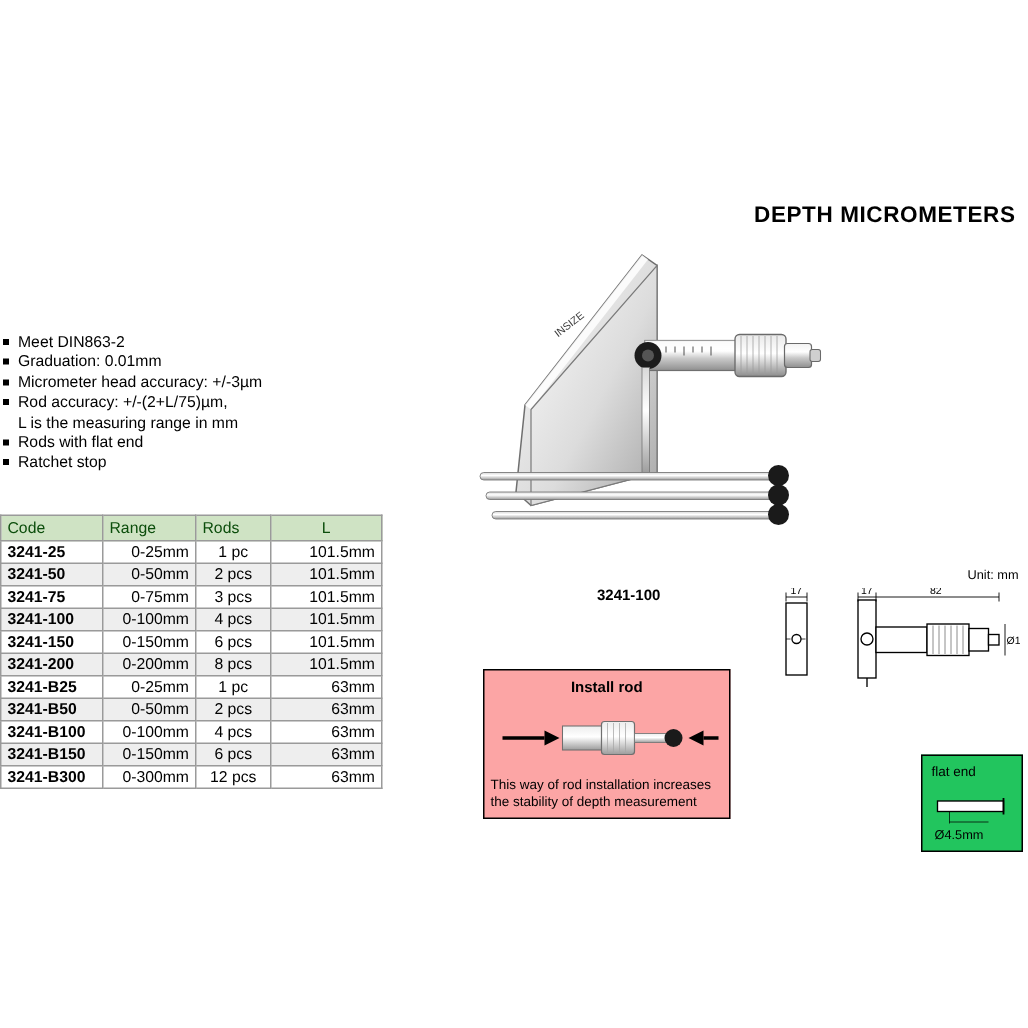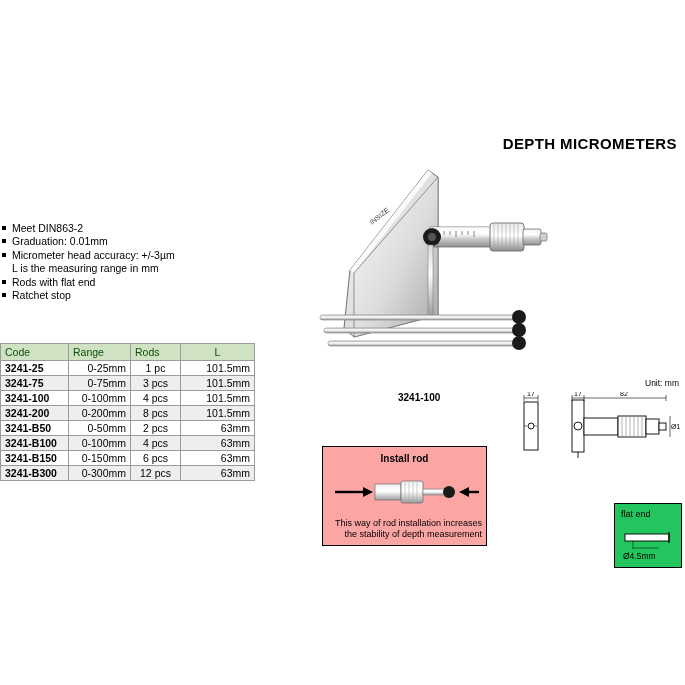--- a/index.html
+++ b/index.html
@@ -61,21 +61,21 @@
   
   #install-box{
     left:322px;top:446px;width:163px;height:98px;
     border:1px solid #000;background:#fca5a5;
   }
   #install-title{
     position:absolute;left:0;right:0;top:6px;text-align:center;
     font-size:10px;font-weight:bold;
   }
   #install-note{
-    position:absolute;left:4px;right:4px;bottom:5px;text-align:right;
+    position:absolute;left:4px;right:4px;bottom:5px;text-align:left;
     font-size:9px;line-height:11px;
   }
 
   
   #unit-label{left:645px;top:378px;font-size:8.5px;}
 
   
   #dim-drawing{left:520px;top:392px;width:160px;height:70px;}
   #flatend-box{
     left:614px;top:503px;width:66px;height:63px;
@@ -97,20 +97,24 @@
   </div>
   <div class="feat">
     <span class="bullet"></span>
     <span>Graduation: 0.01mm</span>
   </div>
   <div class="feat">
     <span class="bullet"></span>
     <span>Micrometer head accuracy: +/-3µm</span>
   </div>
   <div class="feat">
+    <span class="bullet"></span>
+    <span>Rod accuracy: +/-(2+L/75)µm,</span>
+  </div>
+  <div class="feat">
     <span>L is the measuring range in mm</span>
   </div>
   <div class="feat">
     <span class="bullet"></span>
     <span>Rods with flat end</span>
   </div>
   <div class="feat">
     <span class="bullet"></span>
     <span>Ratchet stop</span>
   </div>
@@ -126,36 +130,54 @@
     </tr>
   </thead>
   <tbody>
     <tr>
       <td class="code">3241-25</td>
       <td class="rng">0-25mm</td>
       <td class="rods">1 pc</td>
       <td class="len">101.5mm</td>
     </tr>
     <tr>
+      <td class="code">3241-50</td>
+      <td class="rng">0-50mm</td>
+      <td class="rods">2 pcs</td>
+      <td class="len">101.5mm</td>
+    </tr>
+    <tr>
       <td class="code">3241-75</td>
       <td class="rng">0-75mm</td>
       <td class="rods">3 pcs</td>
       <td class="len">101.5mm</td>
     </tr>
     <tr>
       <td class="code">3241-100</td>
       <td class="rng">0-100mm</td>
       <td class="rods">4 pcs</td>
       <td class="len">101.5mm</td>
     </tr>
     <tr>
+      <td class="code">3241-150</td>
+      <td class="rng">0-150mm</td>
+      <td class="rods">6 pcs</td>
+      <td class="len">101.5mm</td>
+    </tr>
+    <tr>
       <td class="code">3241-200</td>
       <td class="rng">0-200mm</td>
       <td class="rods">8 pcs</td>
       <td class="len">101.5mm</td>
+    </tr>
+    <tr>
+      <td class="code">3241-B25</td>
+      <td class="rng">0-25mm</td>
+      <td class="rods">1 pc</td>
+      <td class="len">63mm</td>
     </tr>
     <tr>
       <td class="code">3241-B50</td>
       <td class="rng">0-50mm</td>
       <td class="rods">2 pcs</td>
       <td class="len">63mm</td>
     </tr>
     <tr>
       <td class="code">3241-B100</td>
       <td class="rng">0-100mm</td>

